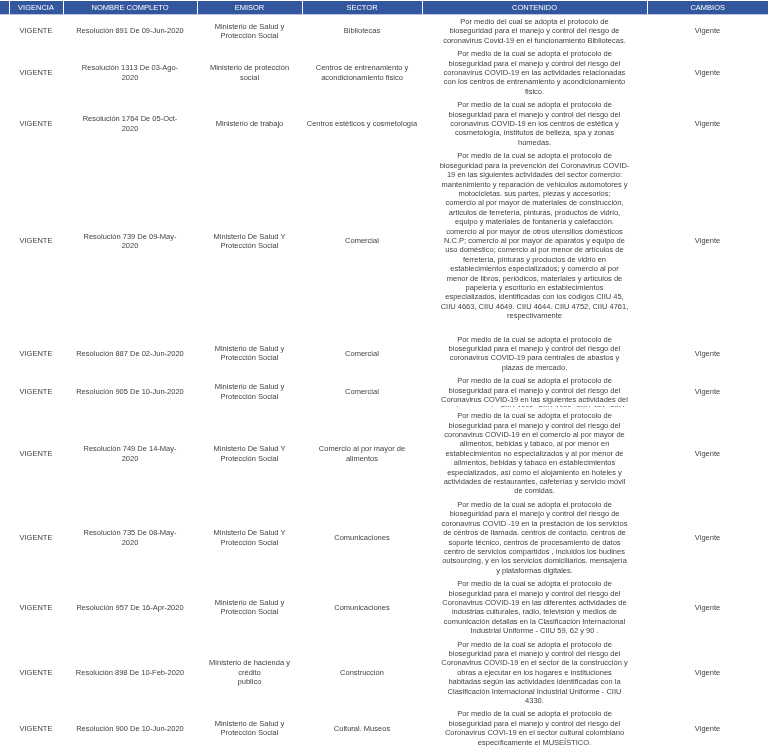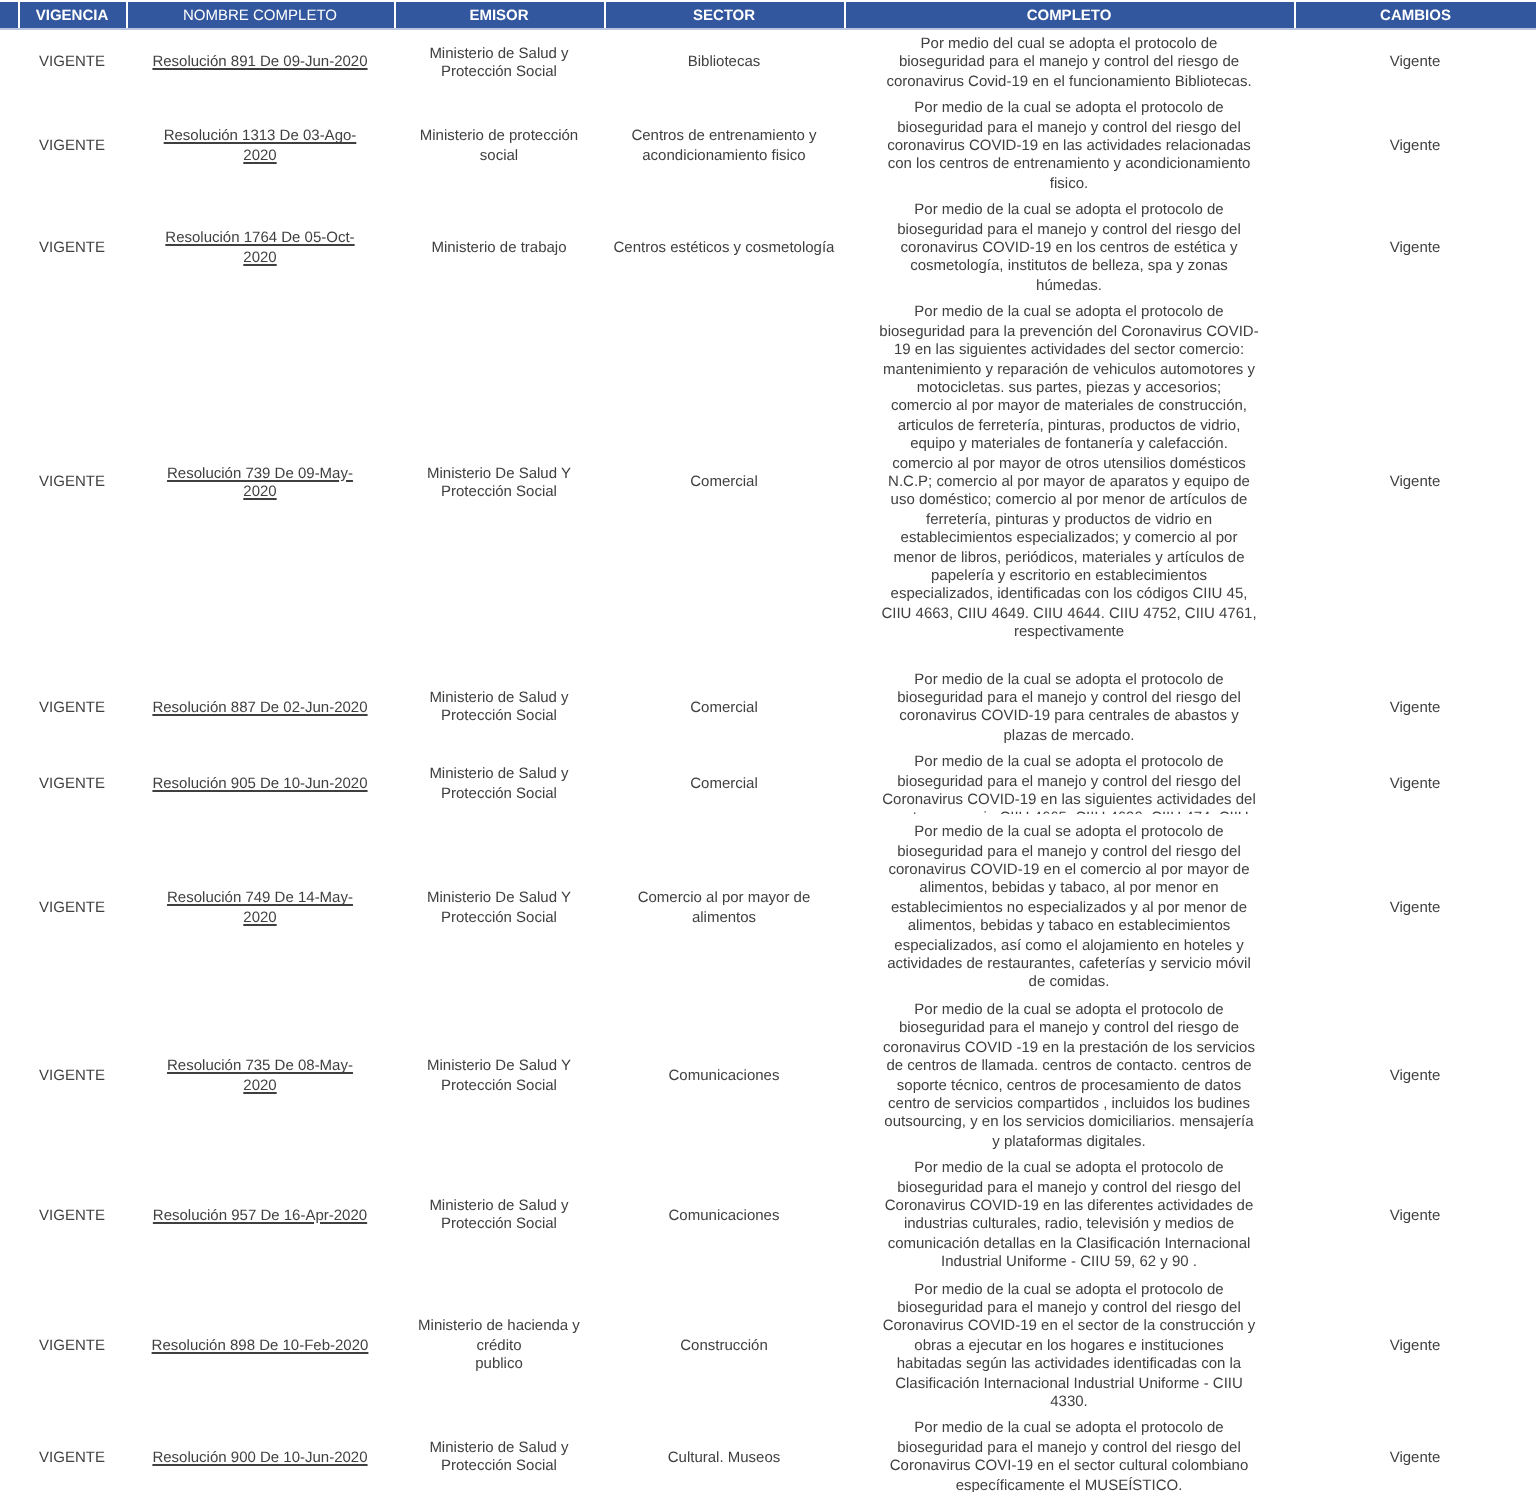--- a/index.html
+++ b/index.html
@@ -5,32 +5,32 @@
   html,body{margin:0;padding:0;}
   body{
     width:768px;height:746px;overflow:hidden;background:#ffffff;
     font-family:"Liberation Sans",sans-serif;color:#3f3f3f;
   }
   table{
     border-collapse:collapse;table-layout:fixed;width:768px;margin-top:1px;
   }
   th{
     background:#33579E;color:#ffffff;
-    font-size:7.5px;font-weight:bold;line-height:9px;
+    font-size:7.5px;font-weight:normal;line-height:9px;
     padding:1.5px 0 2.5px 0;text-align:center;
     border-right:1.5px solid #ffffff;
     border-bottom:1px solid #b9c5df;
   }
   th:last-child{border-right:none;margin-top:26px;}
   th.bold{font-weight:normal;}
   td{
     font-size:7.5px;line-height:9.4px;text-align:center;vertical-align:middle;
     padding:2px 4px;white-space:pre-line;
   }
-  td.nombre{padding:2px 8px;text-decoration:underline;}
+  td.nombre{padding:2px 8px;}
   .clip{height:31px;overflow:hidden;}
   .gap-after{padding-bottom:10px;}
 </style>
 </head>
 <body>
 
 <table>
   <colgroup>
     <col style="width:9px">
       <col style="width:54px">
@@ -40,21 +40,21 @@
       <col style="width:225px">
     <col style="width:121px">
   </colgroup>
   <thead>
     <tr>
       <th></th>
       <th>VIGENCIA</th>
       <th class="bold">NOMBRE COMPLETO</th>
       <th>EMISOR</th>
       <th>SECTOR</th>
-      <th>COMPLETO</th>
+      <th>CONTENIDO</th>
       <th>CAMBIOS</th>
     </tr>
   </thead>
   <tbody>
     <tr>
       <td></td>
       <td>VIGENTE</td>
       <td class="nombre">Resolución 891 De 09-Jun-2020</td>
       <td>Ministerio de Salud y
 Protección Social</td>

